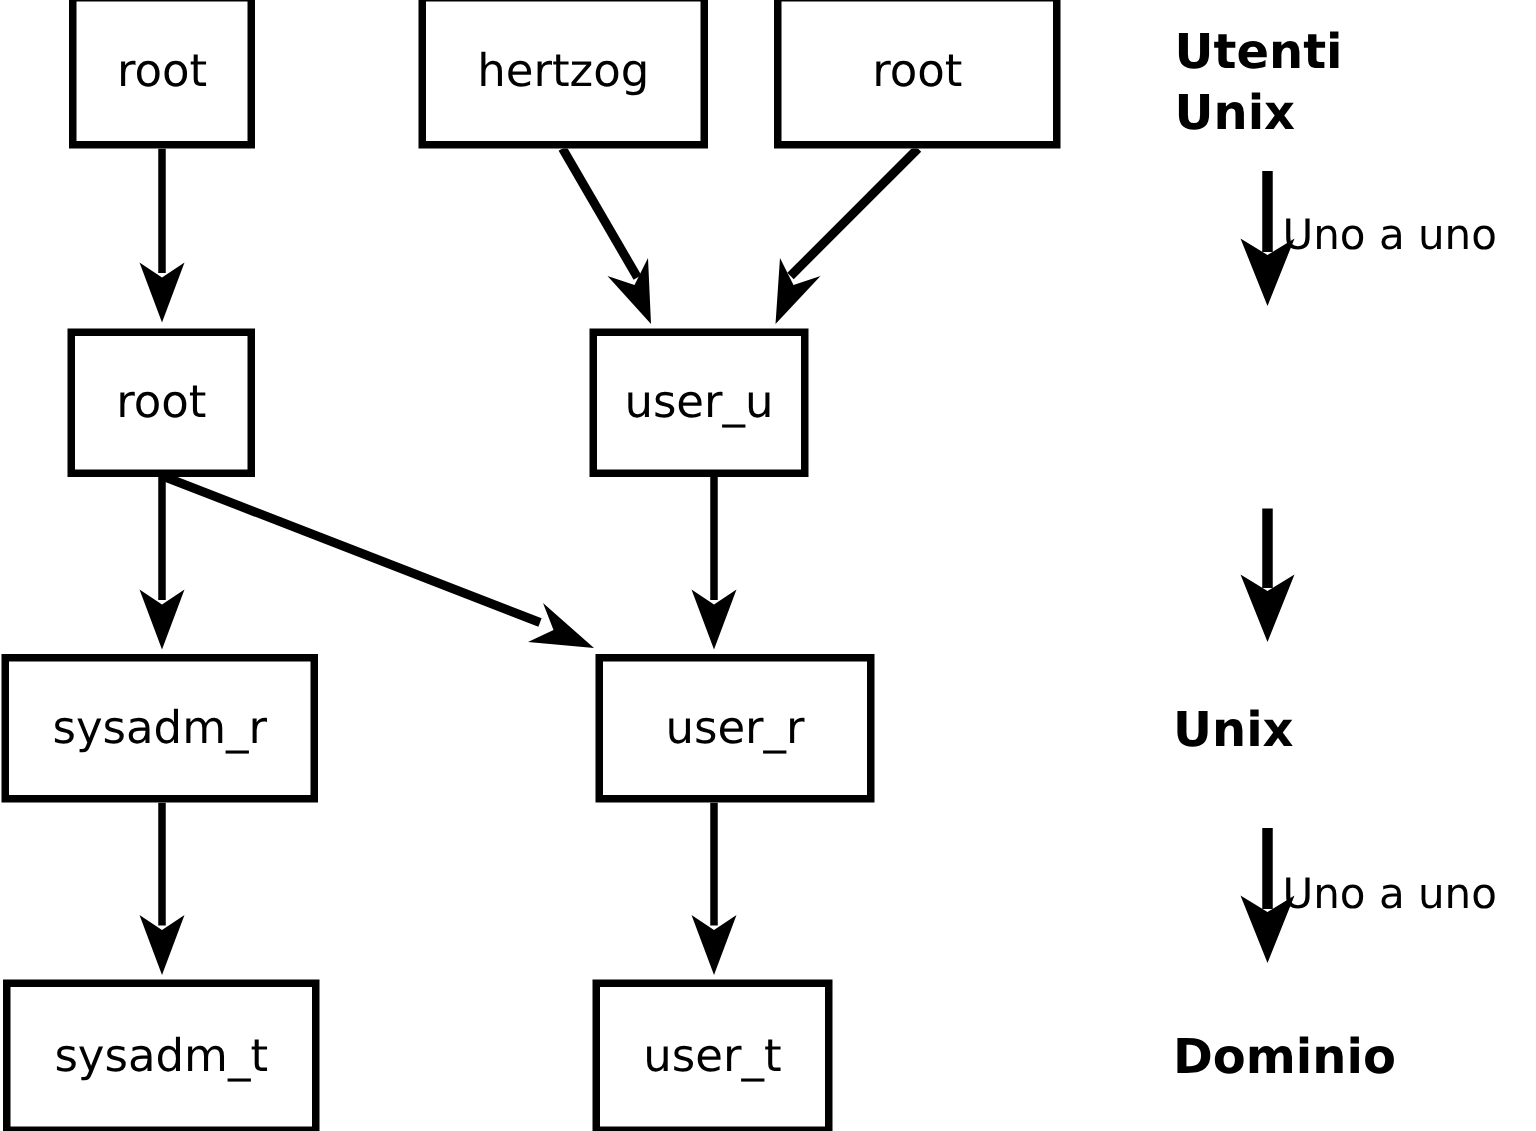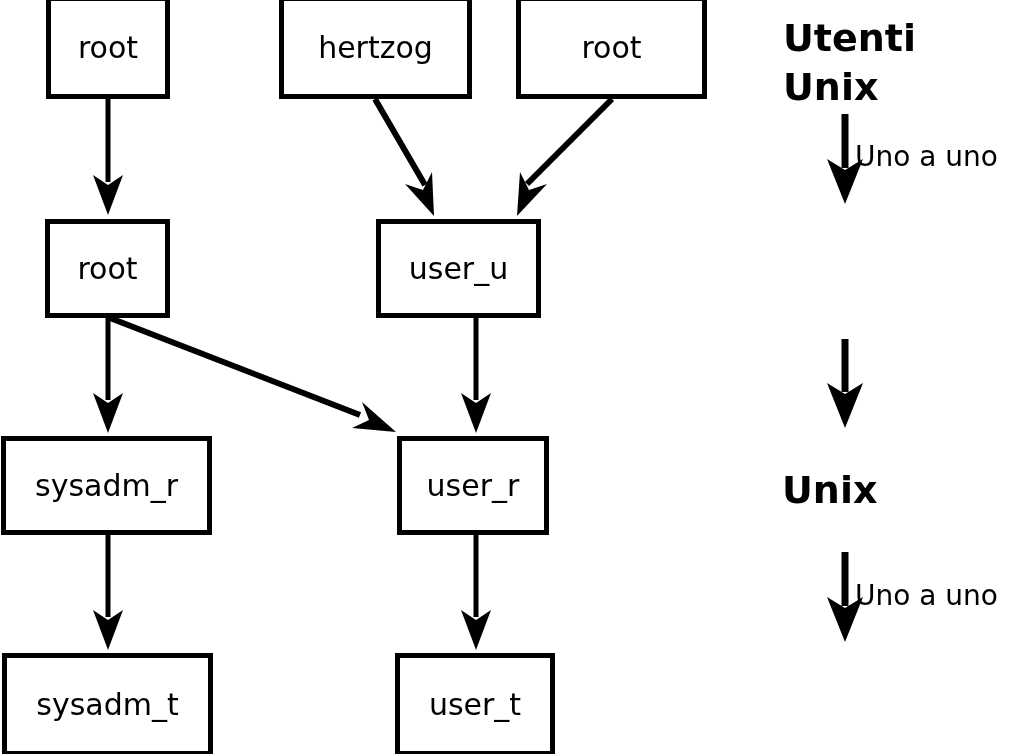--- a/index.html
+++ b/index.html
@@ -37,21 +37,21 @@
     font-family: "DejaVu Sans", sans-serif;
     font-size: 30px;
     font-weight: 400;
     color: #000000;
     line-height: 1;
     white-space: nowrap;
   }
   .legend-label {
     position: absolute;
     font-family: "DejaVu Sans", sans-serif;
-    font-size: 38px;
+    font-size: 32px;
     font-weight: bold;
     color: #000000;
     line-height: 1.28;
     white-space: pre-line;
   }
   .legend-edge-label {
     position: absolute;
     font-family: "DejaVu Sans", sans-serif;
     font-size: 28px;
     font-weight: 400;
@@ -132,29 +132,29 @@
   </div>
 
   <div class="node-box" style="left:516px; top:-4px; width:191px; height:103px;">
     <span class="node-label">root</span>
   </div>
 
   <div class="node-box" style="left:45px; top:219px; width:125px; height:99px;">
     <span class="node-label">root</span>
   </div>
 
-  <div class="node-box" style="left:376px; top:219px; width:165px; height:99px;">
+  <div class="node-box" style="left:393px; top:219px; width:146px; height:99px;">
     <span class="node-label">user_u</span>
   </div>
 
   <div class="node-box" style="left:1px; top:436px; width:211px; height:99px;align-items:center;">
     <span class="node-label">sysadm_r</span>
   </div>
 
-  <div class="node-box" style="left:397px; top:436px; width:152px; height:99px;">
+  <div class="node-box" style="left:397px; top:436px; width:186px; height:99px;">
     <span class="node-label">user_r</span>
   </div>
 
   <div class="node-box" style="left:2px; top:653px; width:211px; height:103px;">
     <span class="node-label">sysadm_t</span>
   </div>
 
   <div class="node-box" style="left:395px; top:653px; width:160px; height:103px;">
     <span class="node-label">user_t</span>
   </div>
@@ -163,14 +163,15 @@
 Unix</div>
 
   <div class="legend-edge-label" style="left:855px; top:143px;">Uno a uno</div>
 
 
 
   <div class="legend-label" style="left:782px; top:466px;">Unix</div>
 
   <div class="legend-edge-label" style="left:855px; top:582px;">Uno a uno</div>
 
+  <div class="legend-label" style="left:782px; top:684px;">Dominio</div>
 
 </div>
 
 </body></html>

